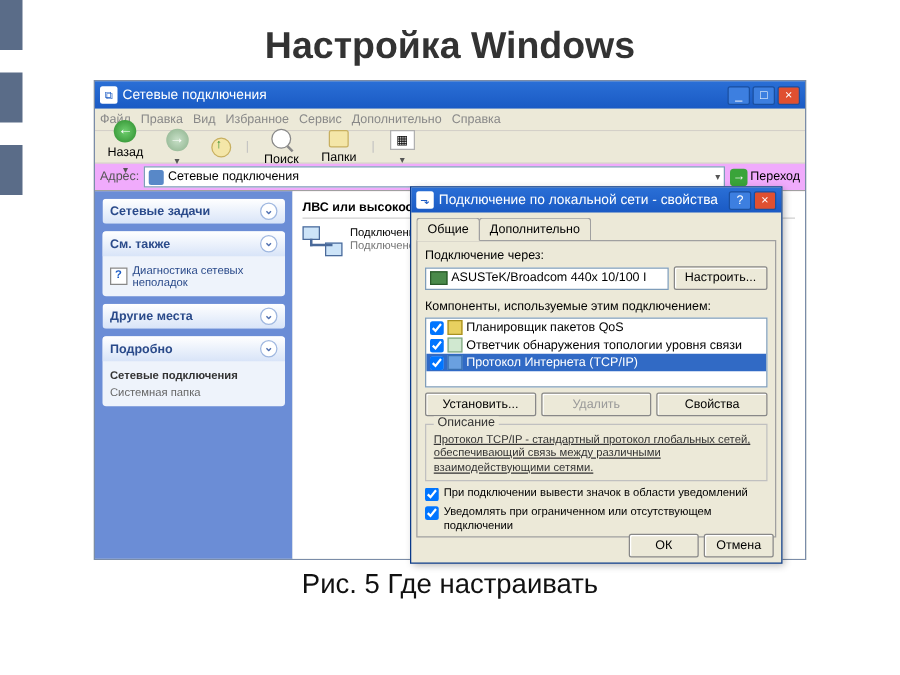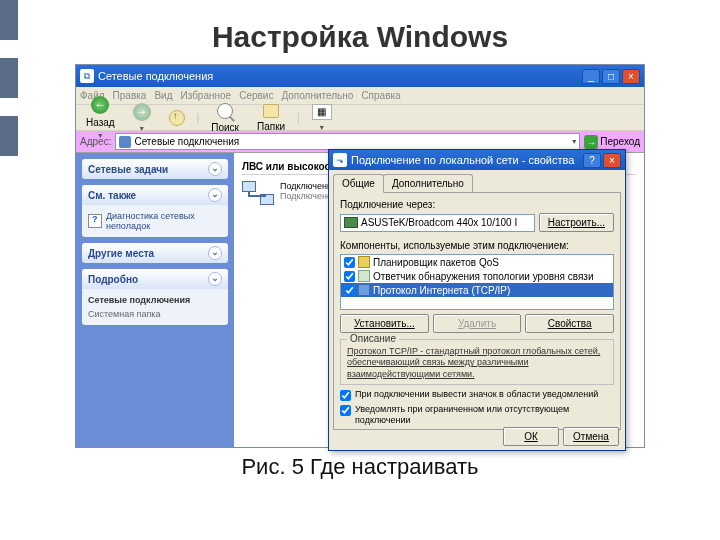--- a/index.html
+++ b/index.html
@@ -74,21 +74,21 @@
   .props { position: absolute; left: 252px; top: 84px; width: 298px; height: 302px; background: #ece9d8; border: 1px solid #0a3a8a; box-shadow: 2px 2px 6px rgba(0,0,0,0.3); font-size: 10px; }
   .props .titlebar{height:20px;}
   .tabs { display: flex; padding: 4px 4px 0; gap: 0; }
   .tab { padding: 3px 8px; background: #ece9d8; border: 1px solid #a0a0a0; border-bottom: none; border-radius: 3px 3px 0 0; font-size: 10px; margin-right: -1px; position: relative; }
   .tab.active { background: #ece9d8; z-index: 2; border-bottom: 1px solid #ece9d8; margin-bottom: -1px;}
   .tab-body { margin: 0 4px 4px; border: 1px solid #a0a0a0; background: #ece9d8; padding: 6px; height: 238px; position:relative;}
   .fld-label{font-size:10px;margin-bottom:3px;}
   .adapter-row{display:flex;gap:4px;align-items:center;margin-bottom:8px;}
   .adapter-box{flex:1;height:18px;background:#fff;border:1px solid #7f9db9;display:flex;align-items:center;padding:0 3px;gap:3px;font-size:10px;}
   .adapter-box .ai{width:14px;height:11px;background:#4a8a4a;border:1px solid #2a5a2a;}
-  .btn{height:19px;padding:0 8px;background:#ece9d8;border:1px solid #888;border-radius:2px;font-size:10px;display:inline-flex;align-items:center;box-shadow:inset 1px 1px 0 #fff;cursor:pointer;text-decoration:underline;}
+  .btn{height:19px;padding:0 8px;background:#ece9d8;border:1px solid #888;border-radius:2px;font-size:10px;display:inline-flex;align-items:center;box-shadow:inset 1px 1px 0 #fff;cursor:pointer;}
   .btn:disabled{color:#999;}
   .listbox{height:56px;background:#fff;border:1px solid #7f9db9;overflow:hidden;margin-bottom:4px;}
   .lb-row{display:flex;align-items:center;gap:3px;padding:1px 3px;font-size:10px;}
   .lb-row.sel{background:#316ac5;color:#fff;}
   .lb-row input[type=checkbox]{width:11px;height:11px;}
   .lb-row .lbi{width:12px;height:12px;}
   .lbi.qos{background:#e8d060;border:1px solid #a89020;}
   .lbi.lltd{background:#d0e8d0;border:1px solid #80a880;}
   .lbi.tcp{background:#6aa0e0;border:1px solid #3a70b0;}
   .btn-row{display:flex;gap:4px;justify-content:center;margin-bottom:6px;}

